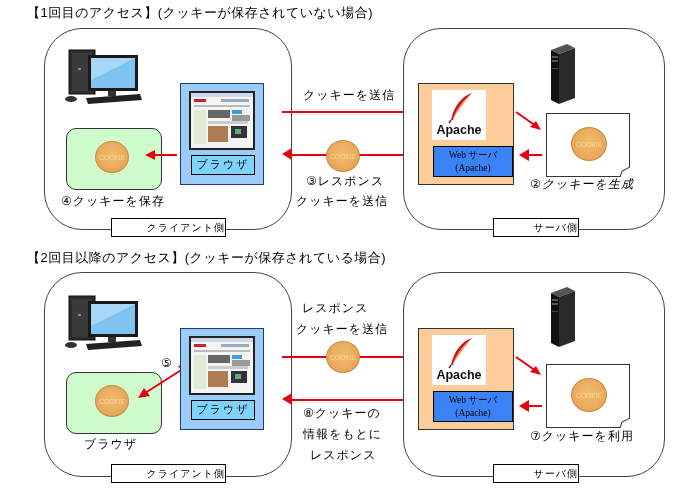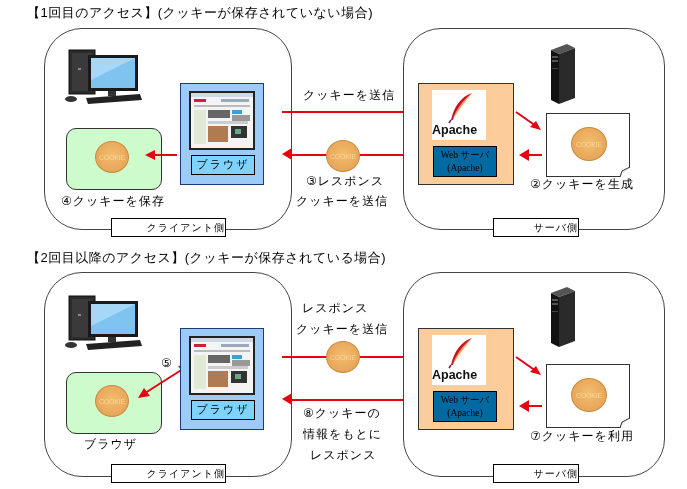--- a/index.html
+++ b/index.html
@@ -11,23 +11,23 @@
   .rbox { position:absolute; border:1.3px solid #444; border-radius:38px; background:#fff; }
   .side-label { position:absolute; background:#fff; border:1px solid #000; font-size:10px;
                 text-align:right; line-height:17px; height:17px; letter-spacing:1px; }
   .browser-panel { position:absolute; background:#9ccbf7; border:1px solid #1c3c78; }
   .browser-screen { position:absolute; left:8px; top:7px; width:62px; height:55px; border:2px solid #222;
                     background:#f4f4f4; overflow:hidden; }
   .browser-label { position:absolute; left:10px; bottom:9px; width:62px; height:18px; background:#7dd3fc;
                    border:1px solid #000; font-size:11px; text-align:center; line-height:18px; letter-spacing:2px; }
   .apache-panel { position:absolute; background:#fccd9b; border:1px solid #333; }
   .apache-logo { position:absolute; left:13px; top:6px; width:54px; height:50px; background:#fff; }
-  .apache-word { position:absolute; left:0; bottom:3px; width:100%; text-align:left;
+  .apache-word { position:absolute; left:0; bottom:3px; width:100%; text-align:center;
                  font-family:"Liberation Sans","DejaVu Sans",sans-serif; font-weight:bold; font-size:12.5px; color:#111; }
-  .web-label { position:absolute; left:14px; top:62px; width:64px; height:31px; background:#0369a1; border:1px solid #000;
+  .web-label { position:absolute; left:14px; top:62px; width:80px; height:31px; background:#3b82f6; border:1px solid #000;
                font-family:"Liberation Serif","DejaVu Serif",serif; font-size:9.5px; text-align:center; line-height:13px; padding-top:2px; box-sizing:border-box; }
   .cookie-store { position:absolute; background:#cdfbcb; border:1.3px solid #333; border-radius:10px; }
   .paper { position:absolute; background:#fff; border:1px solid #333; }
   .cookie { position:absolute; width:34px; height:32px; border-radius:50%;
             background:radial-gradient(circle at 50% 45%, #f2bd6c 0%, #e8a65a 70%, #d69448 100%);
             border:1px solid #c98a3e; box-sizing:border-box;
             display:flex; align-items:center; justify-content:center; }
   .cookie span { font-family:"Liberation Sans","DejaVu Sans",sans-serif; font-size:7px; color:#f6d79e; letter-spacing:-0.2px; }
   .arrow-line { position:absolute; height:2px; background:#e60012; }
   .txt { position:absolute; font-size:12px; white-space:nowrap; letter-spacing:1px; }
@@ -139,21 +139,21 @@
 
   <div class="paper" style="left:546px; top:113px; width:82px; height:62px;">
     <div class="cookie" style="left:24px; top:13px; width:36px; height:34px;">
         <span>COOKIE</span>
       </div>
     <svg class="abs" style="right:-1px; bottom:-1px;" width="10" height="10">
         <polygon points="0,10 10,0 10,10" fill="#fff"></polygon>
         <polyline points="0,10 2,4 10,0" fill="#eee" stroke="#333" stroke-width="1"></polyline>
       </svg>
   </div>
-  <div class="txt" style="left:530px; top:176px;">②クッキーを生成</div>
+  <div class="txt" style="left:530px; top:176px;font-style:italic;">②クッキーを生成</div>
 </div>
 
 <div>
   <div class="section-title" style="left:27px; top:249px;">【2回目以降のアクセス】(クッキーが保存されている場合)</div>
 
   <div class="rbox" style="left:44px; top:272px; width:246px; height:203px;"></div>
   <div class="side-label" style="left:111px; top:464px; width:113px;">クライアント側</div>
 
   <svg class="abs" style="left:62px; top:286px;" width="80" height="65">
     <rect x="7" y="10" width="26" height="44" fill="#2b2b2b" stroke="#111"></rect>

